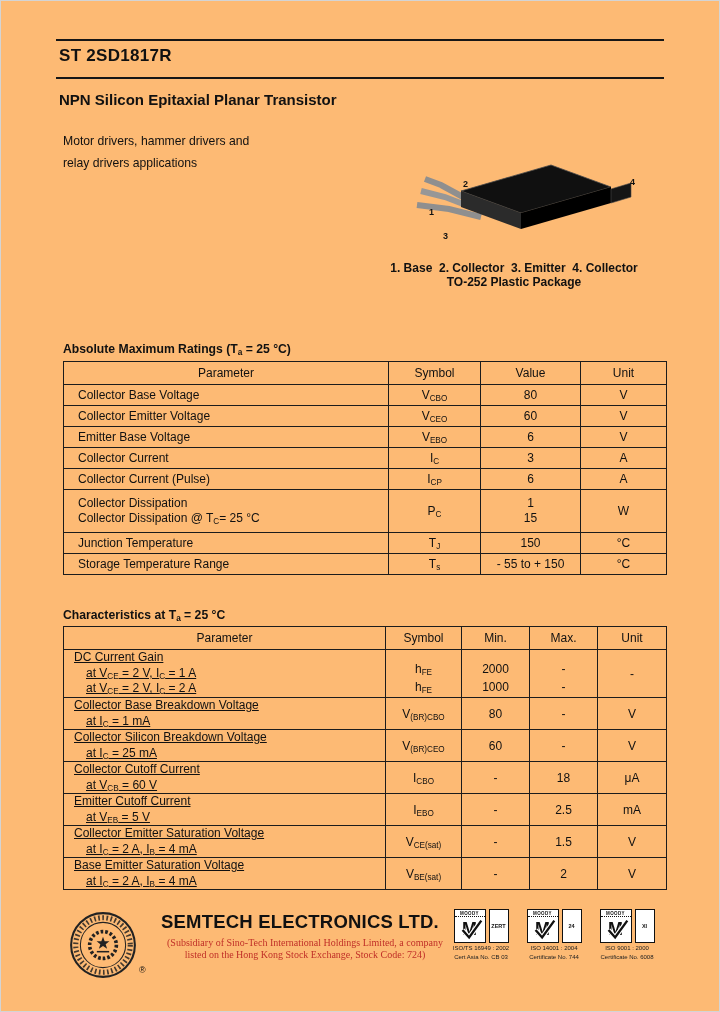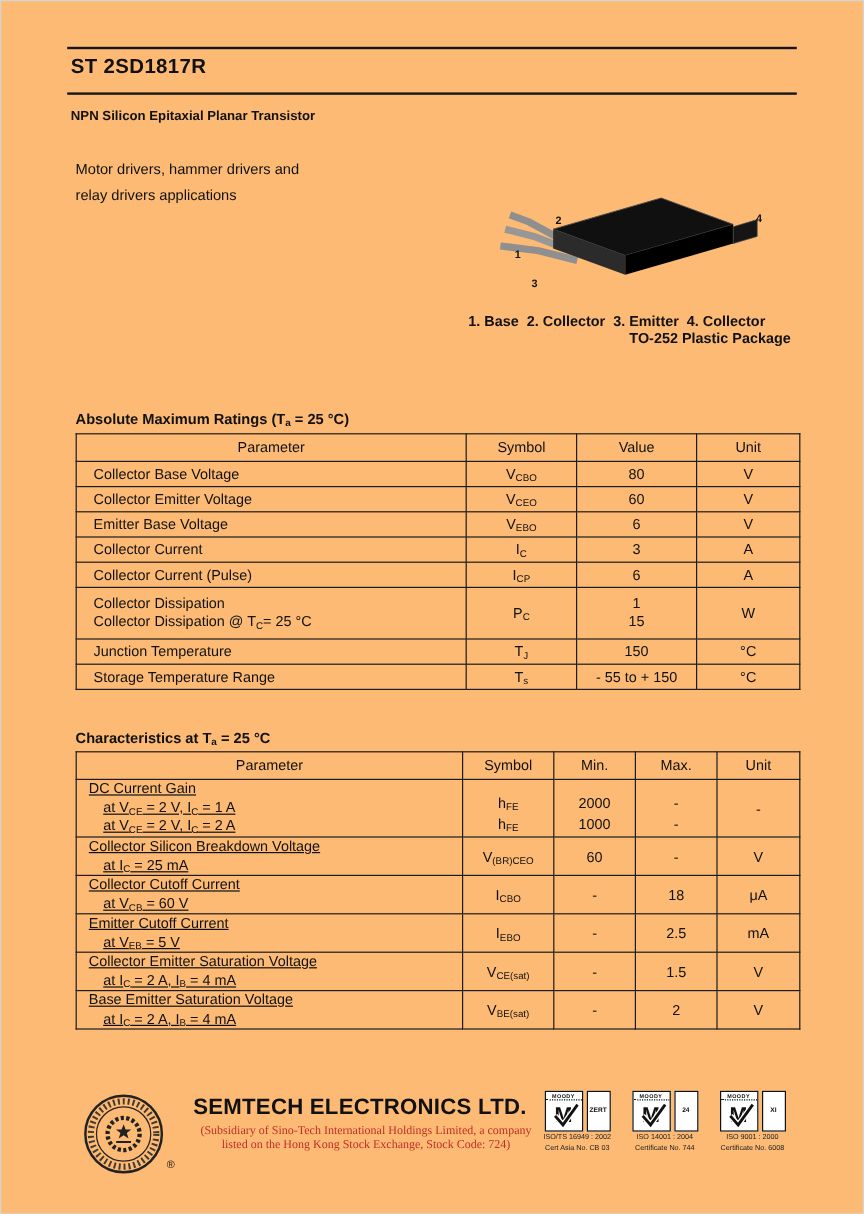--- a/index.html
+++ b/index.html
@@ -4,27 +4,27 @@
 <style>
   * { margin:0; padding:0; box-sizing:border-box; }
   html,body { width:720px; height:1012px; }
   body { background:#ededed; font-family:"Liberation Sans", sans-serif; color:#111; }
   .page { position:relative; width:720px; height:1012px; background:#fdba74; border:1px solid #d4d4d4; overflow:hidden; }
 
   .rule { position:absolute; left:55px; width:608px; height:2px; background:#161616; }
   .rule1 { top:38px; } .rule2 { top:76px; }
 
   .part { position:absolute; left:58px; top:45px; font-size:17px; font-weight:bold; letter-spacing:0.3px; }
-  .doc-title { position:absolute; left:58px; top:90px; font-size:11px; font-weight:bold; }
+  .doc-title { position:absolute; left:58px; top:90px; font-size:15px; font-weight:bold; }
   .app { position:absolute; left:62px; font-size:12.2px; }
   .app1 { top:133px; } .app2 { top:155px; }
 
   .pkg { position:absolute; left:398px; top:150px; width:244px; height:105px; }
   .pkg-cap { position:absolute; left:368px; width:290px; text-align:center; font-size:12px; font-weight:bold; white-space:pre; }
-  .pkg-cap1 { top:260px; } .pkg-cap2 { top:274px;text-align:right; }
+  .pkg-cap1 { top:260px; } .pkg-cap2 { top:274px; }
 
   .sec-title { position:absolute; left:62px; font-size:12.2px; font-weight:bold; }
   .t1-title { top:341px; } .t2-title { top:607px; }
 
   table { position:absolute; border-collapse:collapse; table-layout:fixed; width:603px; font-size:12px; color:#111; }
   .t1 { left:62px; top:360px; } .t2 { left:62px; top:625px; }
   td,th { border:1px solid #1c1c1c; vertical-align:middle; }
   th { font-weight:normal; text-align:center; }
   .c-center { text-align:center; }
   .t1 .c-param { text-align:left; padding-left:14px; }
@@ -193,20 +193,30 @@
       </td>
       <td class="c-center vbottom">
         <div>2000</div>
         <div>1000</div>
       </td>
       <td class="c-center vbottom">
         <div>-</div>
         <div>-</div>
       </td>
       <td class="c-center">-</td>
+    </tr>
+    <tr class="r2">
+      <td class="c-param">
+        <div class="p-main">Collector Base Breakdown Voltage</div>
+        <div class="p-cond">at I<sub>C</sub> = 1 mA</div>
+      </td>
+      <td class="c-center">V<sub>(BR)CBO</sub></td>
+      <td class="c-center">80</td>
+      <td class="c-center">-</td>
+      <td class="c-center">V</td>
     </tr>
     <tr class="r2">
       <td class="c-param">
         <div class="p-main">Collector Silicon Breakdown Voltage</div>
         <div class="p-cond">at I<sub>C</sub> = 25 mA</div>
       </td>
       <td class="c-center">V<sub>(BR)CEO</sub></td>
       <td class="c-center">60</td>
       <td class="c-center">-</td>
       <td class="c-center">V</td>

